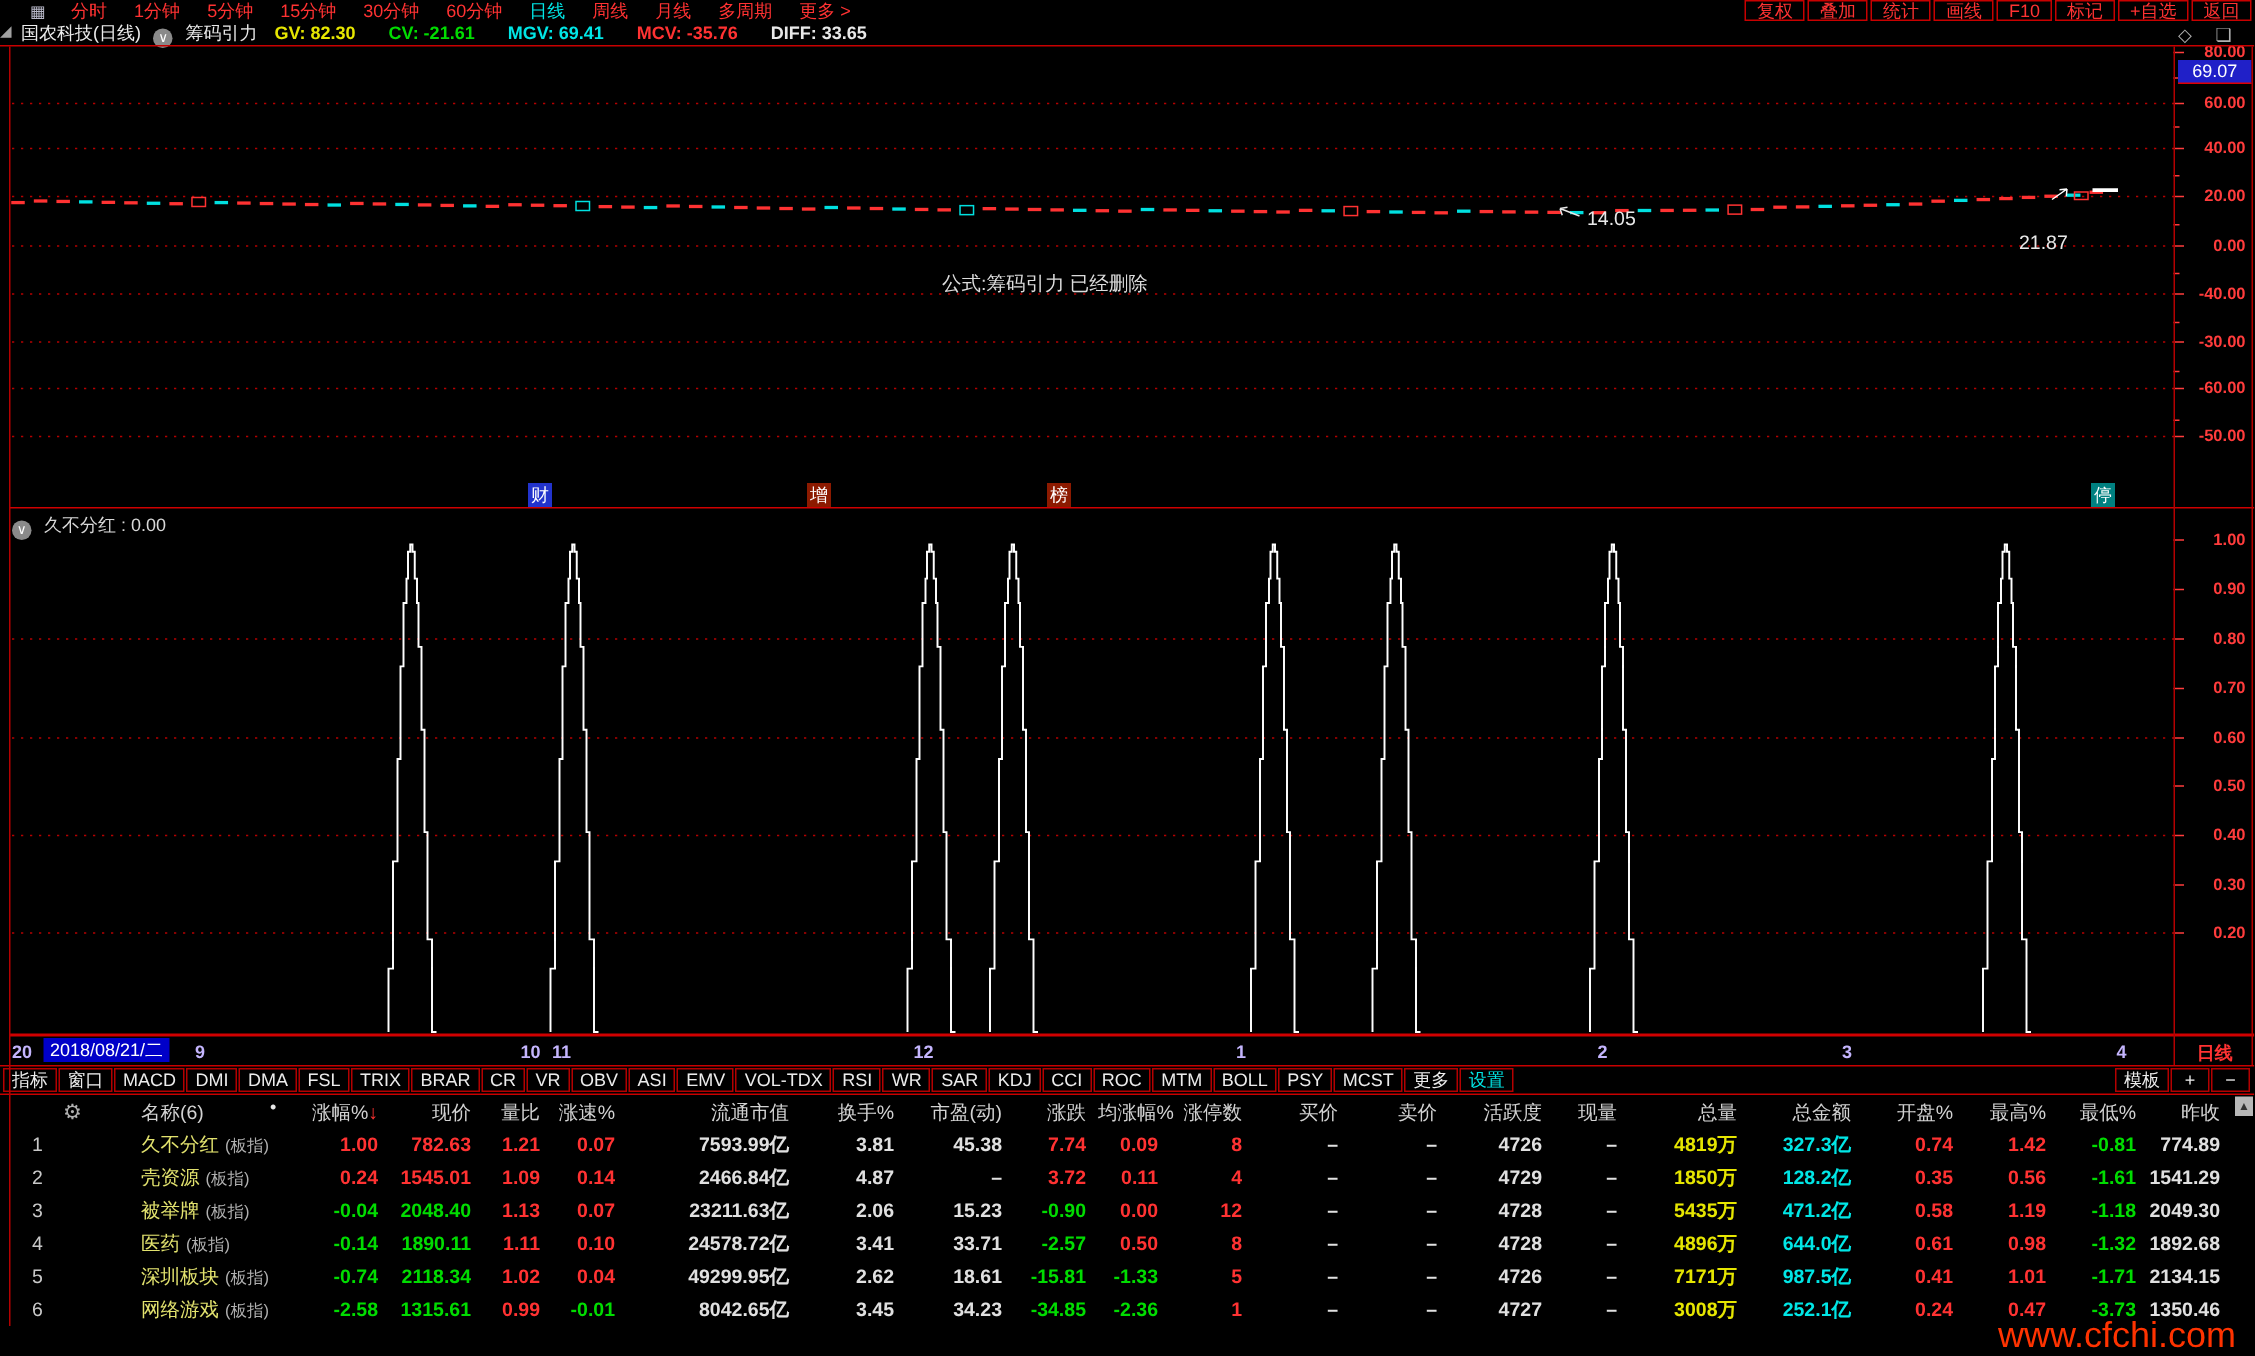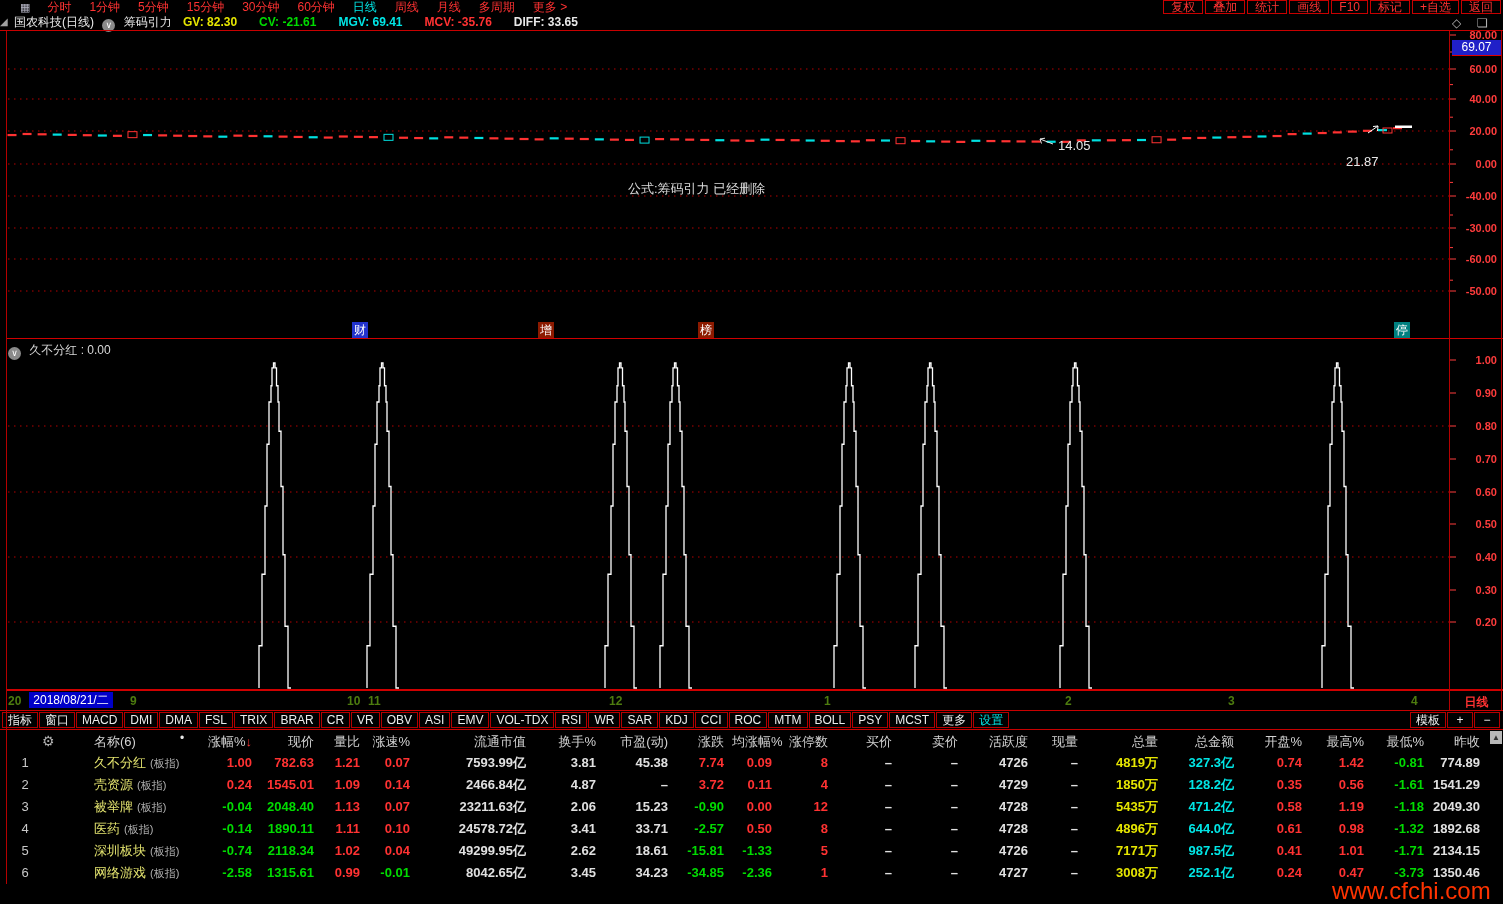--- a/index.html
+++ b/index.html
@@ -24,21 +24,21 @@
   .tr-icons{position:absolute;top:16px;color:#b0b0b0;font-size:12px;}
   
   .axlab{position:absolute;width:46px;text-align:right;color:#ff3c3c;font-size:11px;font-weight:bold;line-height:11px;}
   .curbox{position:absolute;left:1452px;top:40px;width:49px;height:15px;background:#2020c8;color:#fff;
     font-size:12px;line-height:15px;text-align:center;border-bottom:1px solid #e00000;}
   .msg{position:absolute;left:628px;top:180px;color:#dcdcdc;font-size:13px;}
   .mark{position:absolute;width:16px;height:16px;color:#fff;font-size:12px;line-height:16px;text-align:center;}
   .anno{position:absolute;color:#e8e8e8;font-size:13px;}
   .p2label{position:absolute;left:8px;top:342px;color:#d8d8d8;}
   
-  .xlab{position:absolute;top:694px;color:#4d7c0f;font-weight:bold;}
+  .xlab{position:absolute;top:694px;color:#c4b5fd;font-weight:bold;}
   .datebox{position:absolute;left:29px;top:692px;width:84px;height:16px;background:#0000c8;color:#fff;
     text-align:center;line-height:16px;}
   .axis-period{position:absolute;left:1452px;top:694px;width:49px;text-align:center;color:#ff3232;font-weight:bold;}
   
   .tabbar{position:absolute;left:2px;top:712px;height:17px;white-space:nowrap;}
   .tab{display:inline-block;border:1px solid #b40000;color:#ececec;padding:0 5px;height:14px;
     line-height:14px;margin-right:1px;cursor:pointer;}
   .tab.cyan{color:#00e6e6;}
   .tab-right{position:absolute;top:712px;right:2px;}
   .tab-right .tab{min-width:14px;text-align:center;}

